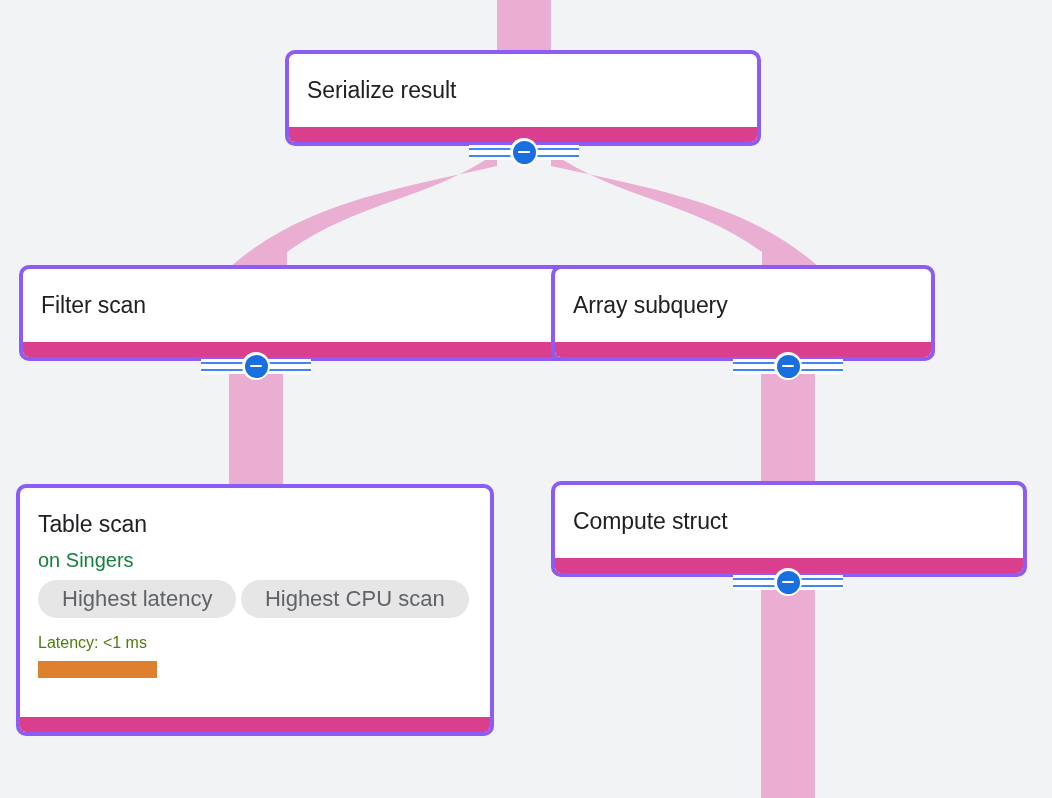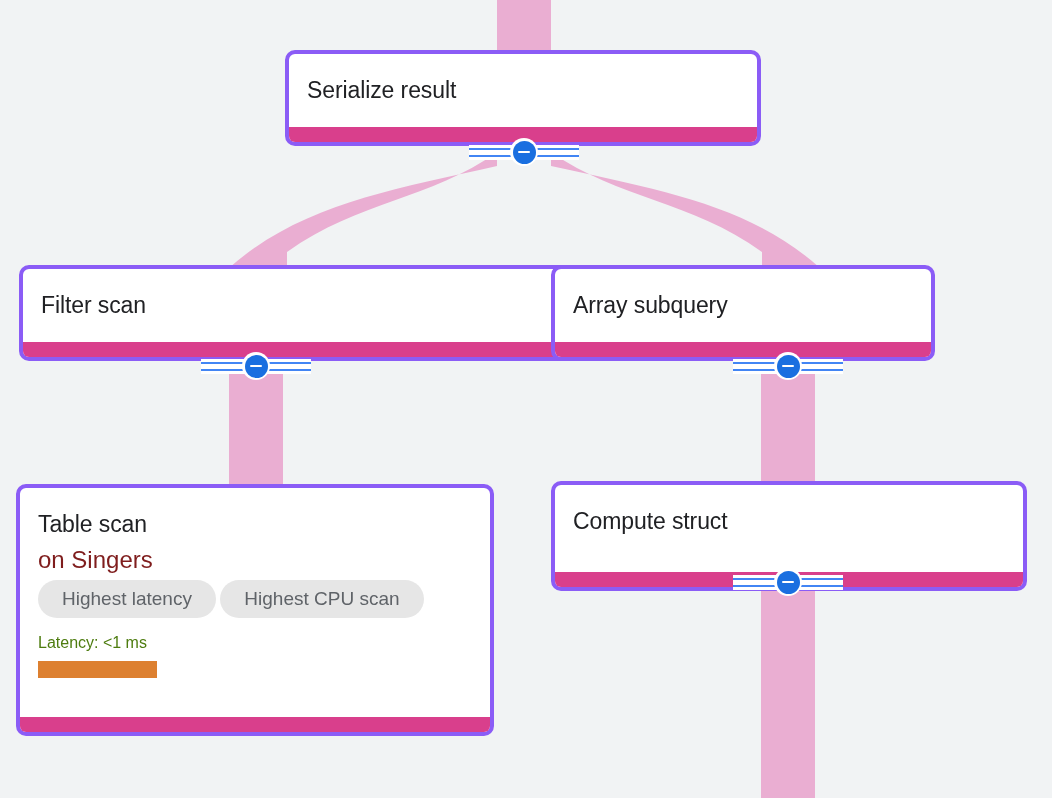--- a/index.html
+++ b/index.html
@@ -45,32 +45,32 @@
     overflow: hidden;
   }
   .node-title {
     font-size: 23px;
     line-height: 28px;
     color: #202124;
     letter-spacing: -0.1px;
     white-space: nowrap;
   }
   .node-subtitle {
-    font-size: 24px;
+    font-size: 20px;
     line-height: 24px;
-    color: #7f1d1d;
+    color: #15803d;
     margin-top: 10px;
     white-space: nowrap;
   }
   .chip-row { margin-top: 8px; }
   .chip {
     display: inline-block;
     background: #E6E6E6;
     color: #5F6368;
-    font-size: 19px;
+    font-size: 22px;
     line-height: 22px;
     border-radius: 19px;
     padding: 8px 24px;
     margin-bottom: 7px;
     white-space: nowrap;
   }
   .metrics-row {
     display: flex;
     margin-top: 6px;
   }
@@ -232,21 +232,21 @@
       <div class="metrics-row">
         <div class="metric">
           <div class="metric-label">Latency: &lt;1 ms</div>
           <div class="metric-bar" style="width:119px;"></div>
         </div>
       </div>
     </div>
     <div class="node-footer"></div>
   </div>
 
-  <div class="node-card" style="left:551px; top:481px; width:476px; height:110px;">
+  <div class="node-card" style="left:551px; top:481px; width:476px; height:96px;">
     <div class="node-body">
       <div class="node-title">Compute struct</div>
     </div>
     <div class="node-footer"></div>
   </div>
 
   <div class="collapse-toggle" style="left:733px; top:567px;">
     <div class="toggle-rails"></div>
     <div class="toggle-knob">
       <div class="toggle-knob-inner">

